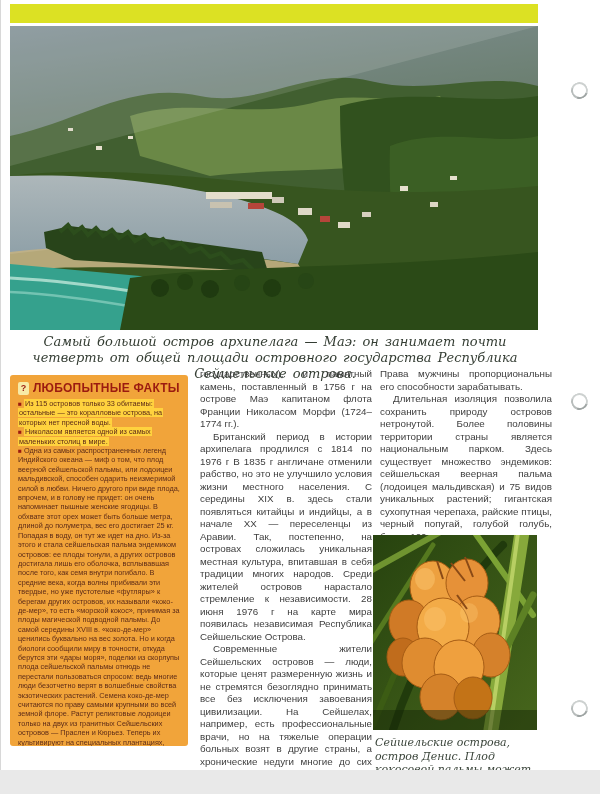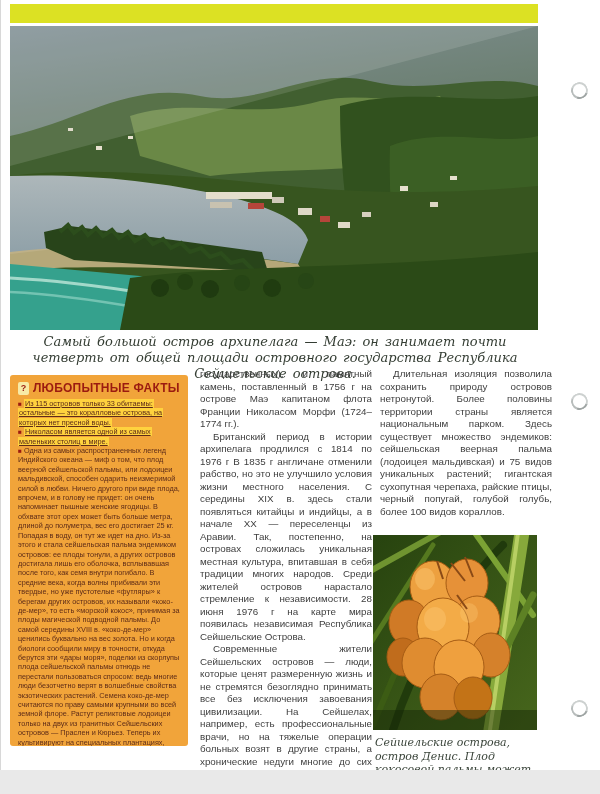--- a/index.html
+++ b/index.html
@@ -22,21 +22,21 @@
   .facts-box{margin-top:7px;box-sizing:border-box;width:178px;height:371px;background:#f1a43a;
         border-radius:3px;padding:7px 8px 6px;color:#5e2c18;font-size:7.3px;line-height:9.4px;
         text-align:left;overflow:hidden;}
   .facts-header{display:flex;align-items:center;gap:4px;margin-bottom:4px;}
   .facts-icon{flex:0 0 auto;width:11px;height:13px;background:#f7eaa6;border-radius:2px;
         color:#9b1b10;font-weight:bold;font-size:9px;display:flex;align-items:center;
         justify-content:center;}
   .facts-title{font-weight:bold;font-size:12px;color:#9b1b10;letter-spacing:.2px;}
   .fact{margin:0 0 4px;}
   .fact .bullet{color:#9b1b10;font-size:6.5px;margin-right:2px;}
-  .fact.hl .txt{background:#ffd23e;padding:0 1px;box-decoration-break:clone;text-decoration:underline;
+  .fact.hl .txt{background:#ffd23e;padding:0 1px;box-decoration-break:clone;
         -webkit-box-decoration-break:clone;}
   .coconut-photo{position:absolute;left:373px;top:535px;width:164px;height:195px;}
   .coconut-caption{position:absolute;left:375px;top:736px;width:170px;
         font-family:"DejaVu Serif",serif;font-style:italic;font-size:11px;line-height:13.5px;
         color:#3a443a;}
   .tab{position:absolute;left:517px;top:776px;width:83px;height:18px;background:#dce123;
         color:#f8f9d6;font-size:6.5px;font-weight:bold;line-height:8px;text-align:center;
         padding-top:2px;box-sizing:border-box;letter-spacing:.2px;}
   .ring{position:absolute;left:571px;width:13px;height:13px;border-radius:50%;background:#fff;
         border:2px solid #cdd1d0;border-bottom-color:#9fa5a4;border-left-color:#b8bdbc;
@@ -117,20 +117,21 @@
   </div>
 
   <div class="col col2">
     <p>государственных), и памятный камень, поставленный в 1756 г  на острове Маэ капитаном флота Франции Николасом Морфи (1724–1774 гг.).</p>
     <p class="ind">Британский период в истории архипелага продлился с 1814 по 1976 г  В 1835 г  англичане отменили рабство, но это не улучшило условия жизни местного населения. С середины XIX в. здесь стали появляться китайцы и индийцы, а в начале XX — переселенцы из Аравии. Так, постепенно, на островах сложилась уникальная местная культура, впитавшая в себя традиции многих народов. Среди жителей островов нарастало стремление к независимости. 28 июня 1976 г  на карте мира появилась независимая Республика Сейшельские Острова.</p>
     <p class="ind">Современные жители Сейшельских островов — люди, которые ценят размеренную жизнь и не стремятся безоглядно принимать все без исключения завоевания цивилизации. На Сейшелах, например, есть профессиональные врачи, но на тяжелые операции больных возят в другие страны, а хронические недуги многие до сих пор лечат у местных знахарей. Отдыхают же сейшельцы за рубежом.</p>
 
   </div>
 
   <div class="col col3">
+    <p>Права мужчины пропорциональны его способности зарабатывать.</p>
     <p class="ind">Длительная изоляция позволила сохранить природу островов нетронутой. Более половины территории страны является национальным парком. Здесь существует множество эндемиков: сейшельская веерная пальма (лодоицея мальдивская) и 75 видов уникальных растений; гигантская сухопутная черепаха, райские птицы, черный попугай, голубой голубь, более 100 видов кораллов.</p>
   </div>
 
   <figure class="coconut-photo">
     <svg viewBox="0 0 164 195" preserveAspectRatio="none">
       <defs>
         <linearGradient id="gj" x1="0" y1="0" x2="1" y2="1">
           <stop offset="0" stop-color="#27430f"></stop>
             <stop offset="1" stop-color="#47661c"></stop>
         </linearGradient>

